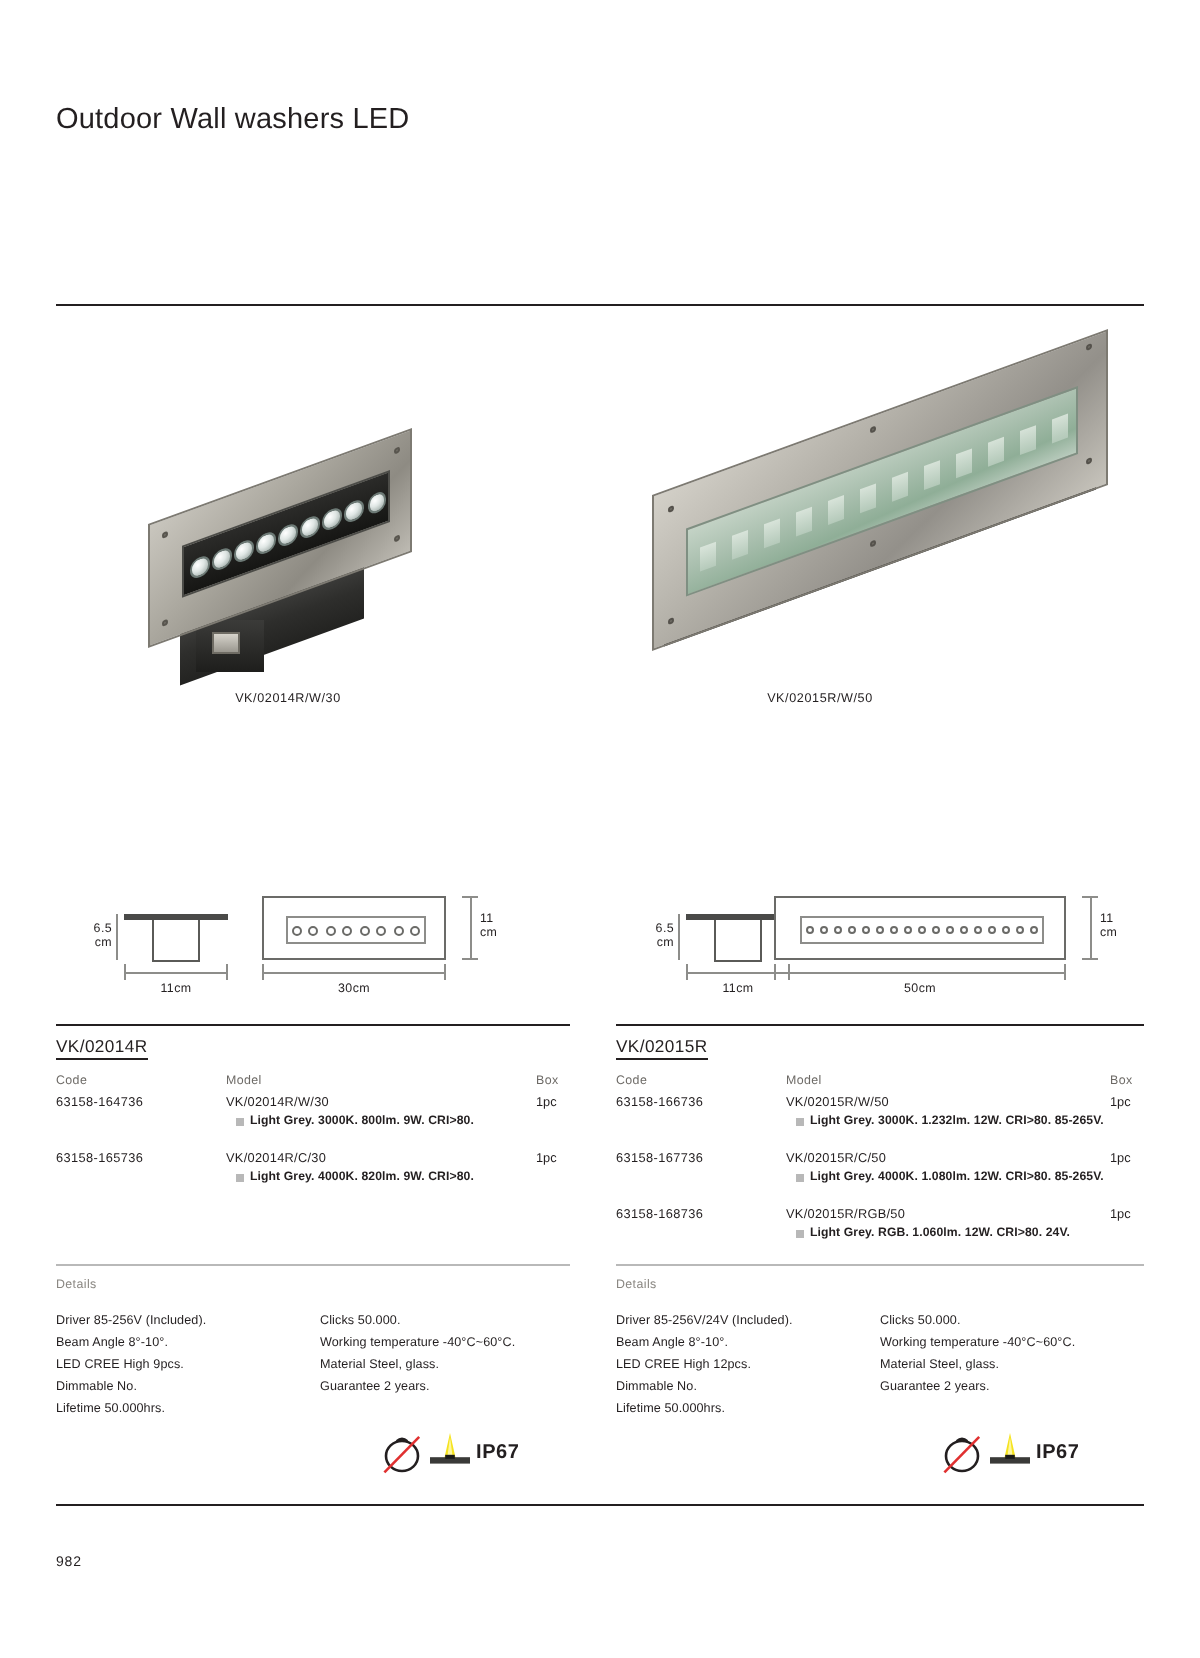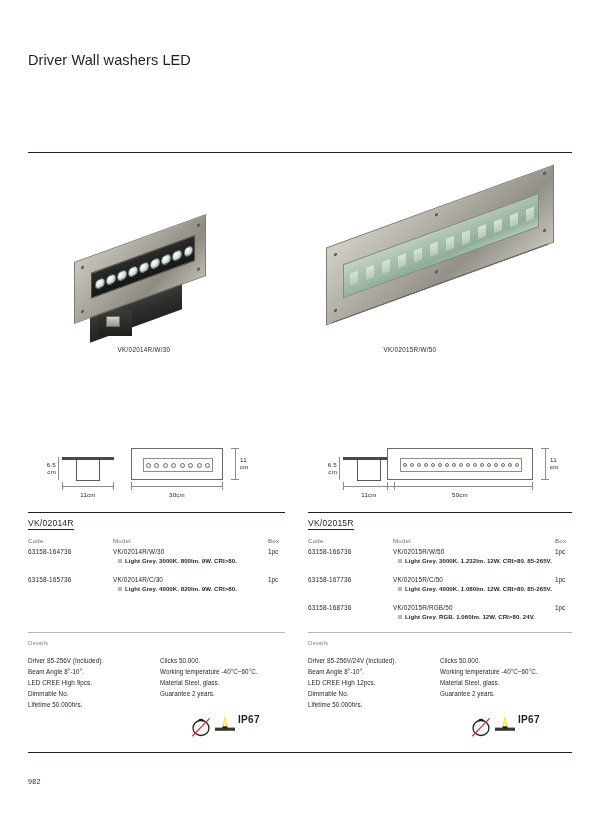--- a/index.html
+++ b/index.html
@@ -245,37 +245,37 @@
   .details-col {
     position: absolute;
     font-size: 6.3px;
     color: #231f20;
     line-height: 1.75;
     letter-spacing: 0.05px;
     white-space: nowrap;
   }
 
   
-  .icon-row { position: absolute; display: flex; align-items: flex-start; }
+  .icon-row { position: absolute; display: flex; align-items: center; }
   .ip-text { font-size: 10px; font-weight: bold; color: #231f20; letter-spacing: 0.3px; }
 
   
   .page-num {
     position: absolute;
     left: 28px;
     top: 778px;
     font-size: 7px;
     color: #231f20;
     letter-spacing: 0.4px;
   }
 </style>
 </head>
 <body>
 
-<div class="page-title">Driver Wall washers LED</div>
+<div class="page-title">Outdoor Wall washers LED</div>
 
 <div class="rule-top"></div>
 
 <div class="photo fx1-wrap">
   <div class="fx1-body"></div>
   <div class="fx1-box"></div>
   <div class="fx1-gland"></div>
   <div class="fx1-face">
     <div class="fx1-screw" style="left:6px;  top:6px;"></div>
     <div class="fx1-screw" style="left:6px;  top:50px;"></div>

